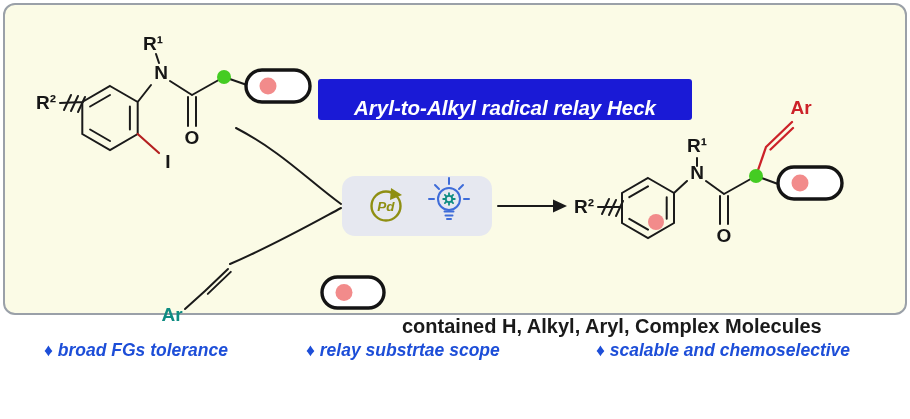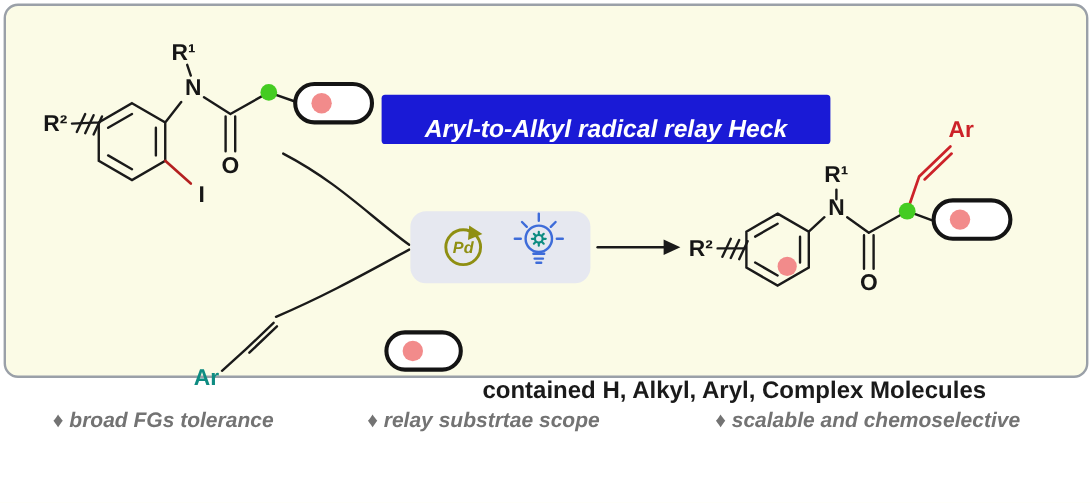--- a/index.html
+++ b/index.html
@@ -36,21 +36,21 @@
     display:flex; align-items:flex-end; justify-content:center;
     border-radius:3px;
   }
   .legend-text {
     position:absolute; left:402px; top:284px;
     font-size:20px; font-weight:bold; color:#1a1a1a;margin-top:31px;
   }
   .bullet {
     position:absolute; top:340px;
     font-size:17.5px; font-weight:bold; font-style:italic;
-    color:#737373; white-space:nowrap;
+    color:#1d4ed8; white-space:nowrap;
   }
   .b1 { left:44px; }
   .b2 { left:306px; }
   .b3 { left:596px; }
 </style>
 </head>
 <body>
 
 <div class="canvas">
   <div class="frame"></div>

